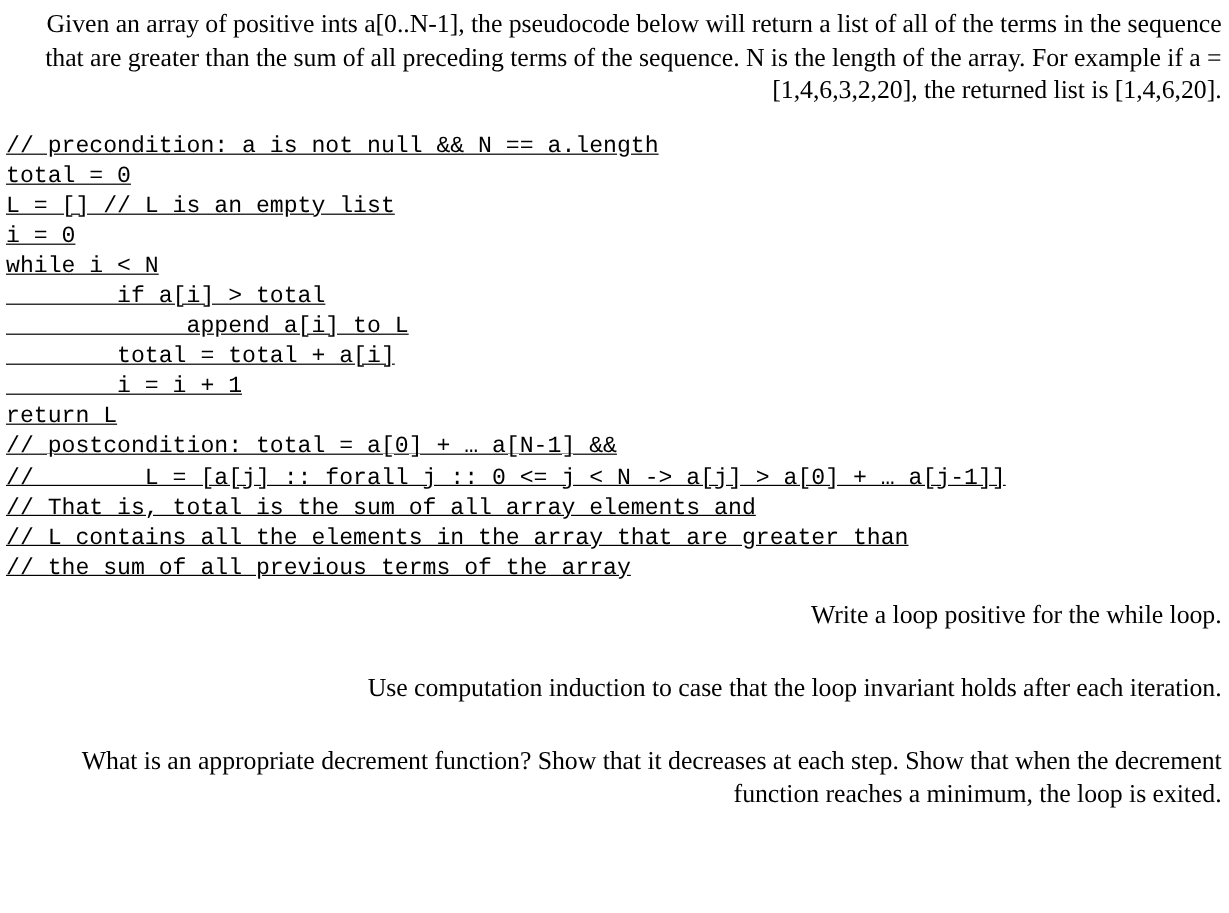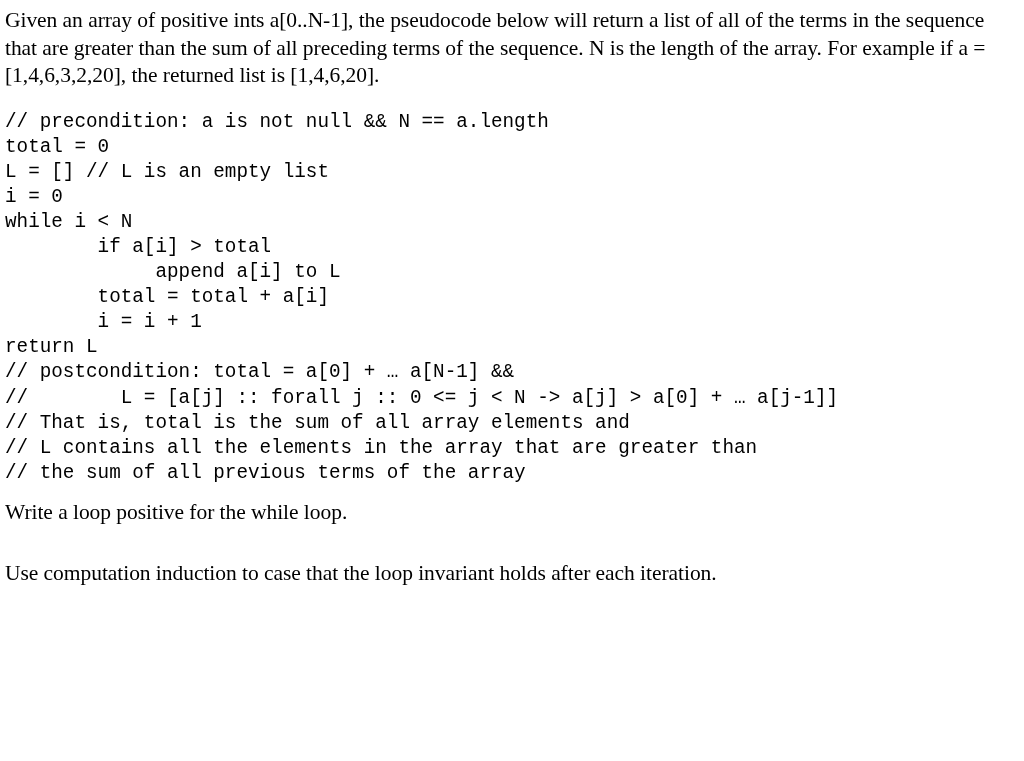--- a/index.html
+++ b/index.html
@@ -22,21 +22,21 @@
     padding: 6px 6px 0 5px;
     background: #ffffff;
   }
   
   .prose {
     font-family: "Liberation Serif", "DejaVu Serif", serif;
     font-size: 21.5px;
     line-height: 27.5px;
     letter-spacing: -0.05px;
     margin: 0;
-    text-align: left;
+    text-align: right;
     white-space: normal;
   }
   #intro-paragraph {
     margin: 0 0 0 0;
     padding-top: 1px;
   }
   
   .code-block {
     font-family: "Liberation Mono", "DejaVu Sans Mono", monospace;
     font-size: 19.3px;
@@ -46,20 +46,21 @@
     padding: 0;
     letter-spacing: 0px;
   }
   .code-line {
     white-space: pre;
     display: block;
     min-height: 25.1px;
   }
   #pseudocode-block {
     margin-top: 20px;
+    text-decoration: underline;
   }
   
   #questions {
     margin-top: 13px;
   }
   .question-item {
     margin: 0 0 33.5px 0;
   }
   .question-item:last-child {
     margin-bottom: 0;
@@ -70,15 +71,16 @@
 
 <div class="page">
 
   <p class="prose" id="intro-paragraph">Given an array of positive ints a[0..N-1], the pseudocode below will return a list of all of the terms in the sequence that are greater than the sum of all preceding terms of the sequence. N is the length of the array. For example if a = [1,4,6,3,2,20], the returned list is [1,4,6,20].</p>
 
   <div class="code-block" id="pseudocode-block"><span class="code-line">// precondition: a is not null &amp;&amp; N == a.length</span><span class="code-line">total = 0</span><span class="code-line">L = [] // L is an empty list</span><span class="code-line">i = 0</span><span class="code-line">while i &lt; N</span><span class="code-line">        if a[i] &gt; total</span><span class="code-line">             append a[i] to L</span><span class="code-line">        total = total + a[i]</span><span class="code-line">        i = i + 1</span><span class="code-line">return L</span><span class="code-line">// postcondition: total = a[0] + … a[N-1] &amp;&amp;</span><span class="code-line">//        L = [a[j] :: forall j :: 0 &lt;= j &lt; N -&gt; a[j] &gt; a[0] + … a[j-1]]</span><span class="code-line">// That is, total is the sum of all array elements and</span><span class="code-line">// L contains all the elements in the array that are greater than</span><span class="code-line">// the sum of all previous terms of the array</span></div>
 
   <div id="questions">
       <p class="prose question-item">Write a loop positive for the while loop.</p>
       <p class="prose question-item">Use computation induction to case that the loop invariant holds after each iteration.</p>
+      <p class="prose question-item">What is an appropriate decrement function? Show that it decreases at each step. Show that when the decrement function reaches a minimum, the loop is exited.</p>
     </div>
 
 </div>
 
 </body></html>

